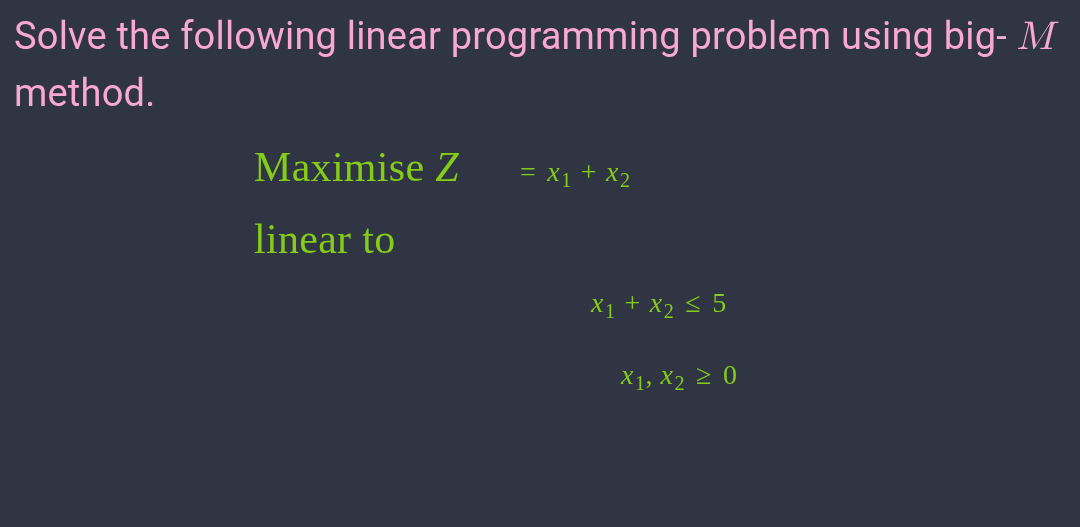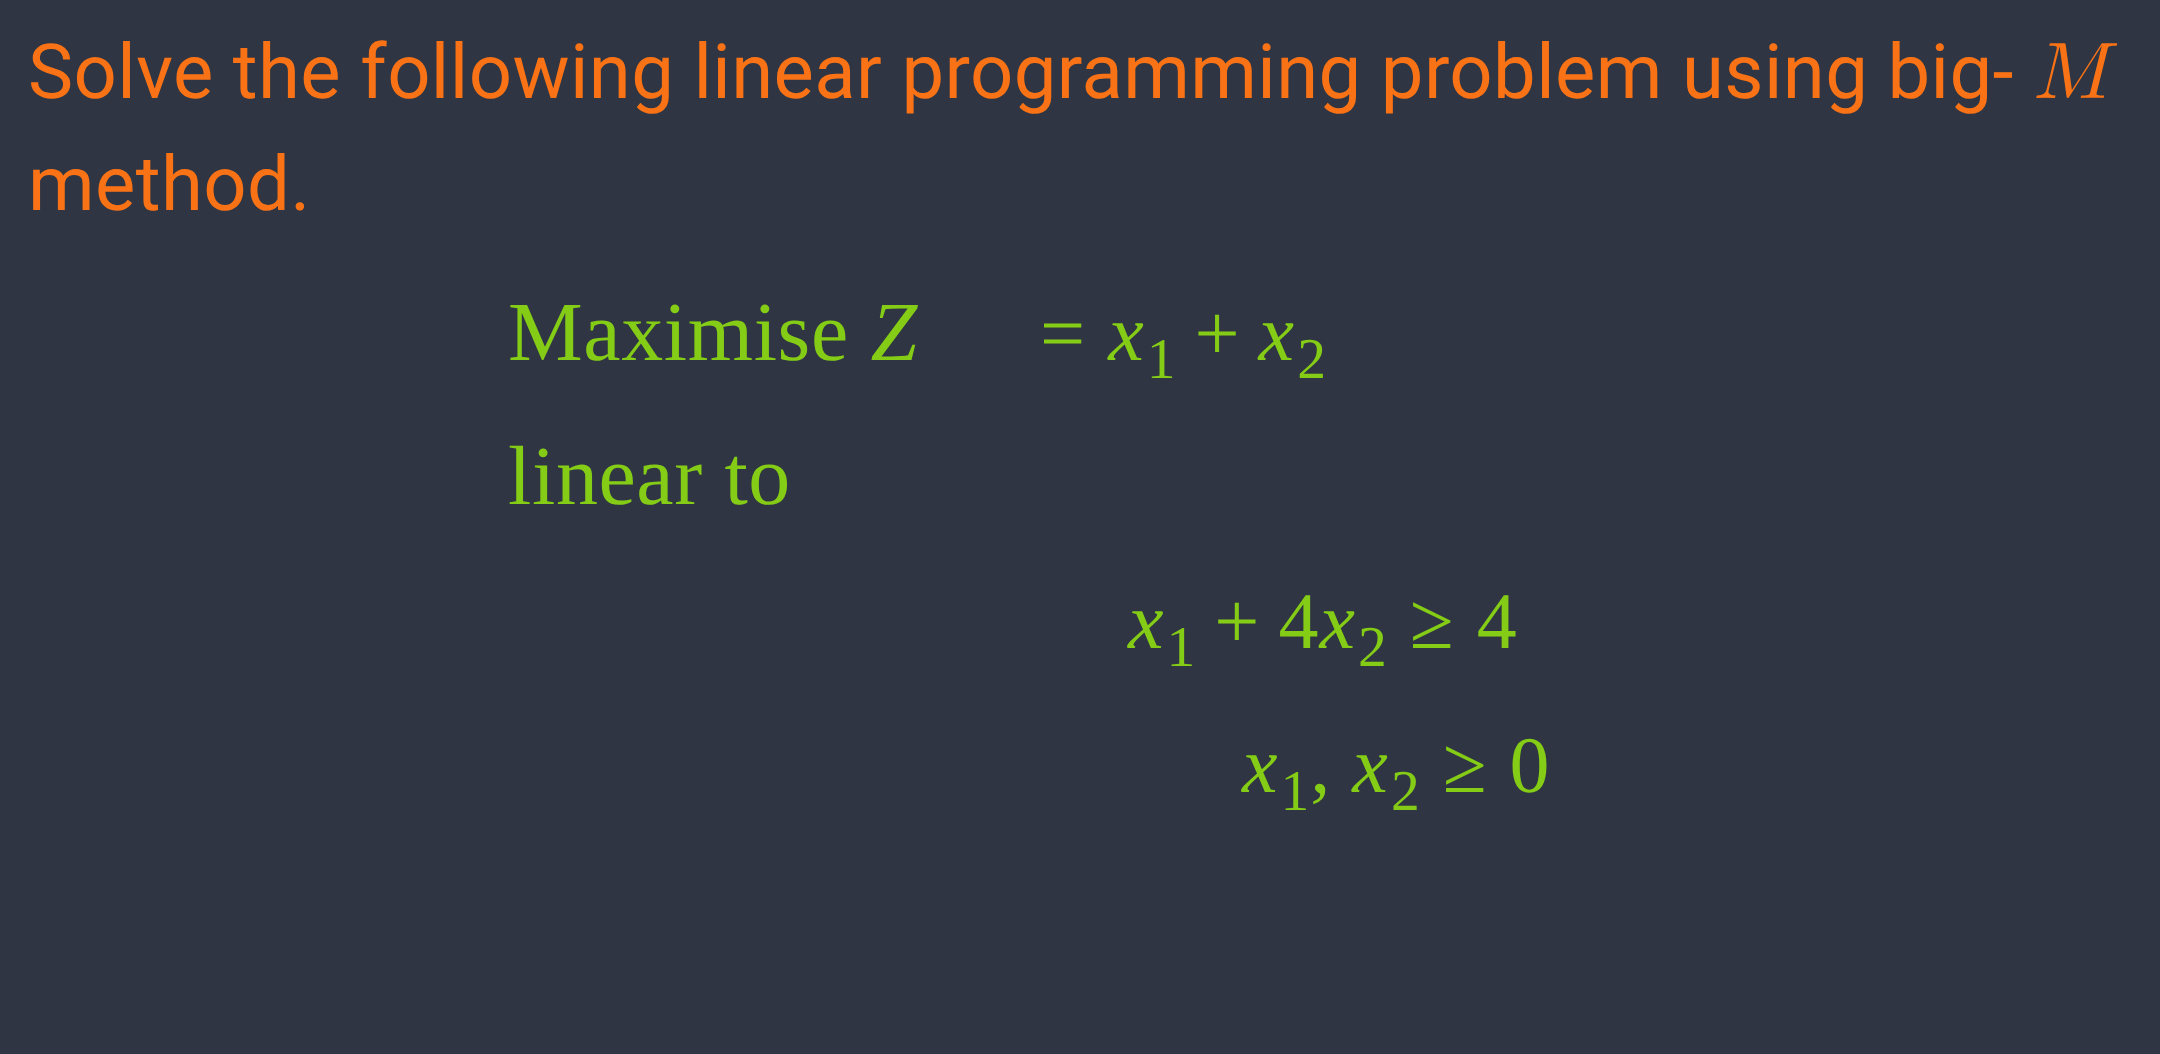--- a/index.html
+++ b/index.html
@@ -16,21 +16,21 @@
       overflow: hidden;
     }
     .container {
       padding: 8px 14px;
     }
     .prompt {
       font-family: -apple-system, 'Segoe UI', Roboto, Arial, sans-serif;
       font-size: 38px;
       line-height: 1.45;
       font-weight: 400;
-      color: #f97316;
+      color: #f9a8d4;
       margin-bottom: 22px;
       letter-spacing: 0.2px;
     }
     .prompt .mvar {
       font-family: 'Latin Modern Math', 'STIX Two Math', 'Cambria Math', Georgia, serif;
       font-style: italic;
       font-size: 40px;
     }
     .mathblock {
       margin-left: 240px;
@@ -44,21 +44,21 @@
       margin-bottom: 12px;
       height: 60px;
     }
     .label {
       width: 255px;
       text-align: left;
       font-size: 42px;
       letter-spacing: 0.3px;
     }
     .expr {
-      font-size: 40px;
+      font-size: 28px;
       letter-spacing: 0.5px;
     }
     .mi {
       font-style: italic;
     }
     .sub {
       font-size: 0.72em;
       vertical-align: -0.3em;
       font-style: normal;
       padding-left: 1px;
@@ -92,27 +92,27 @@
       </span>
       <span class="expr">
         <span class="rel">=</span><span class="mi">x</span><span class="sub">1</span><span class="op">+</span><span class="mi">x</span><span class="sub">2</span>
       </span>
     </div>
 
     <div class="row row2">
       <span class="label">linear to</span>
     </div>
 
-    <div class="row row3">
+
+    <div class="row row4">
       <span class="label"></span>
       <span class="expr">
-        <span class="mi">x</span><span class="sub">1</span><span class="op">+</span><span>4</span><span class="mi">x</span><span class="sub">2</span><span class="rel">≥</span><span>4</span>
+        <span class="mi">x</span><span class="sub">1</span><span class="op">+</span><span class="mi">x</span><span class="sub">2</span><span class="rel">≤</span><span>5</span>
       </span>
     </div>
-
 
     <div class="row row5">
       <span class="label"></span>
       <span class="expr">
         <span class="mi">x</span><span class="sub">1</span><span>,</span>&nbsp;<span class="mi">x</span><span class="sub">2</span><span class="rel">≥</span><span>0</span>
       </span>
     </div>
 
   </div>
 </div>

